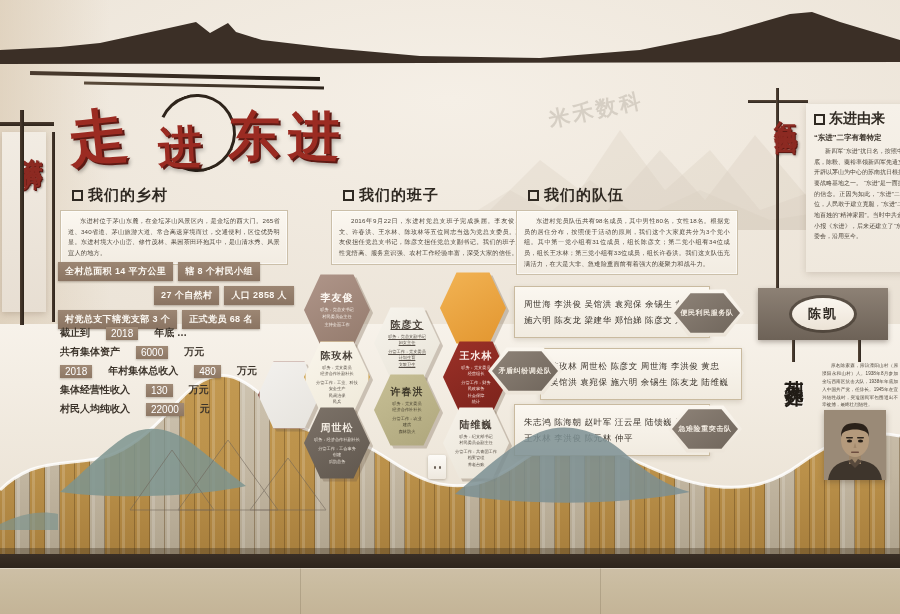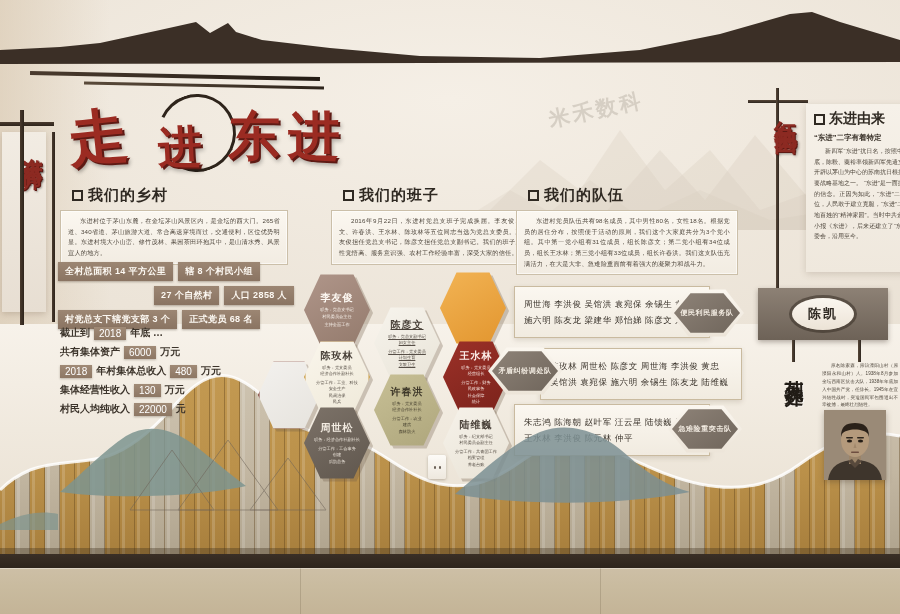--- a/index.html
+++ b/index.html
@@ -181,21 +181,21 @@
   
   .chips { position:absolute; }
   .chip-row { display:flex; gap:5px; margin-bottom:5px; }
   .chip{
     background:linear-gradient(180deg,#9c8673,#8a7462);
     color:#fdf9f3; font-size:9px; font-weight:700;
     padding:3px 7px; letter-spacing:.4px; white-space:nowrap;
     box-shadow:0 1px 2px rgba(60,45,30,.35);
   }
   .stat-line{
-    display:flex; align-items:center; gap:4px;
+    display:flex; align-items:center; gap:16px;
     font-size:10px; color:#3c342b; font-weight:700; margin-bottom:5px;
     white-space:nowrap;
   }
   .stat-val{
     background:linear-gradient(180deg,#a08a76,#8d7764);
     color:#fff; padding:1px 5px; font-weight:400; font-size:10px;
     box-shadow:0 1px 2px rgba(60,45,30,.3);
   }
 
   

